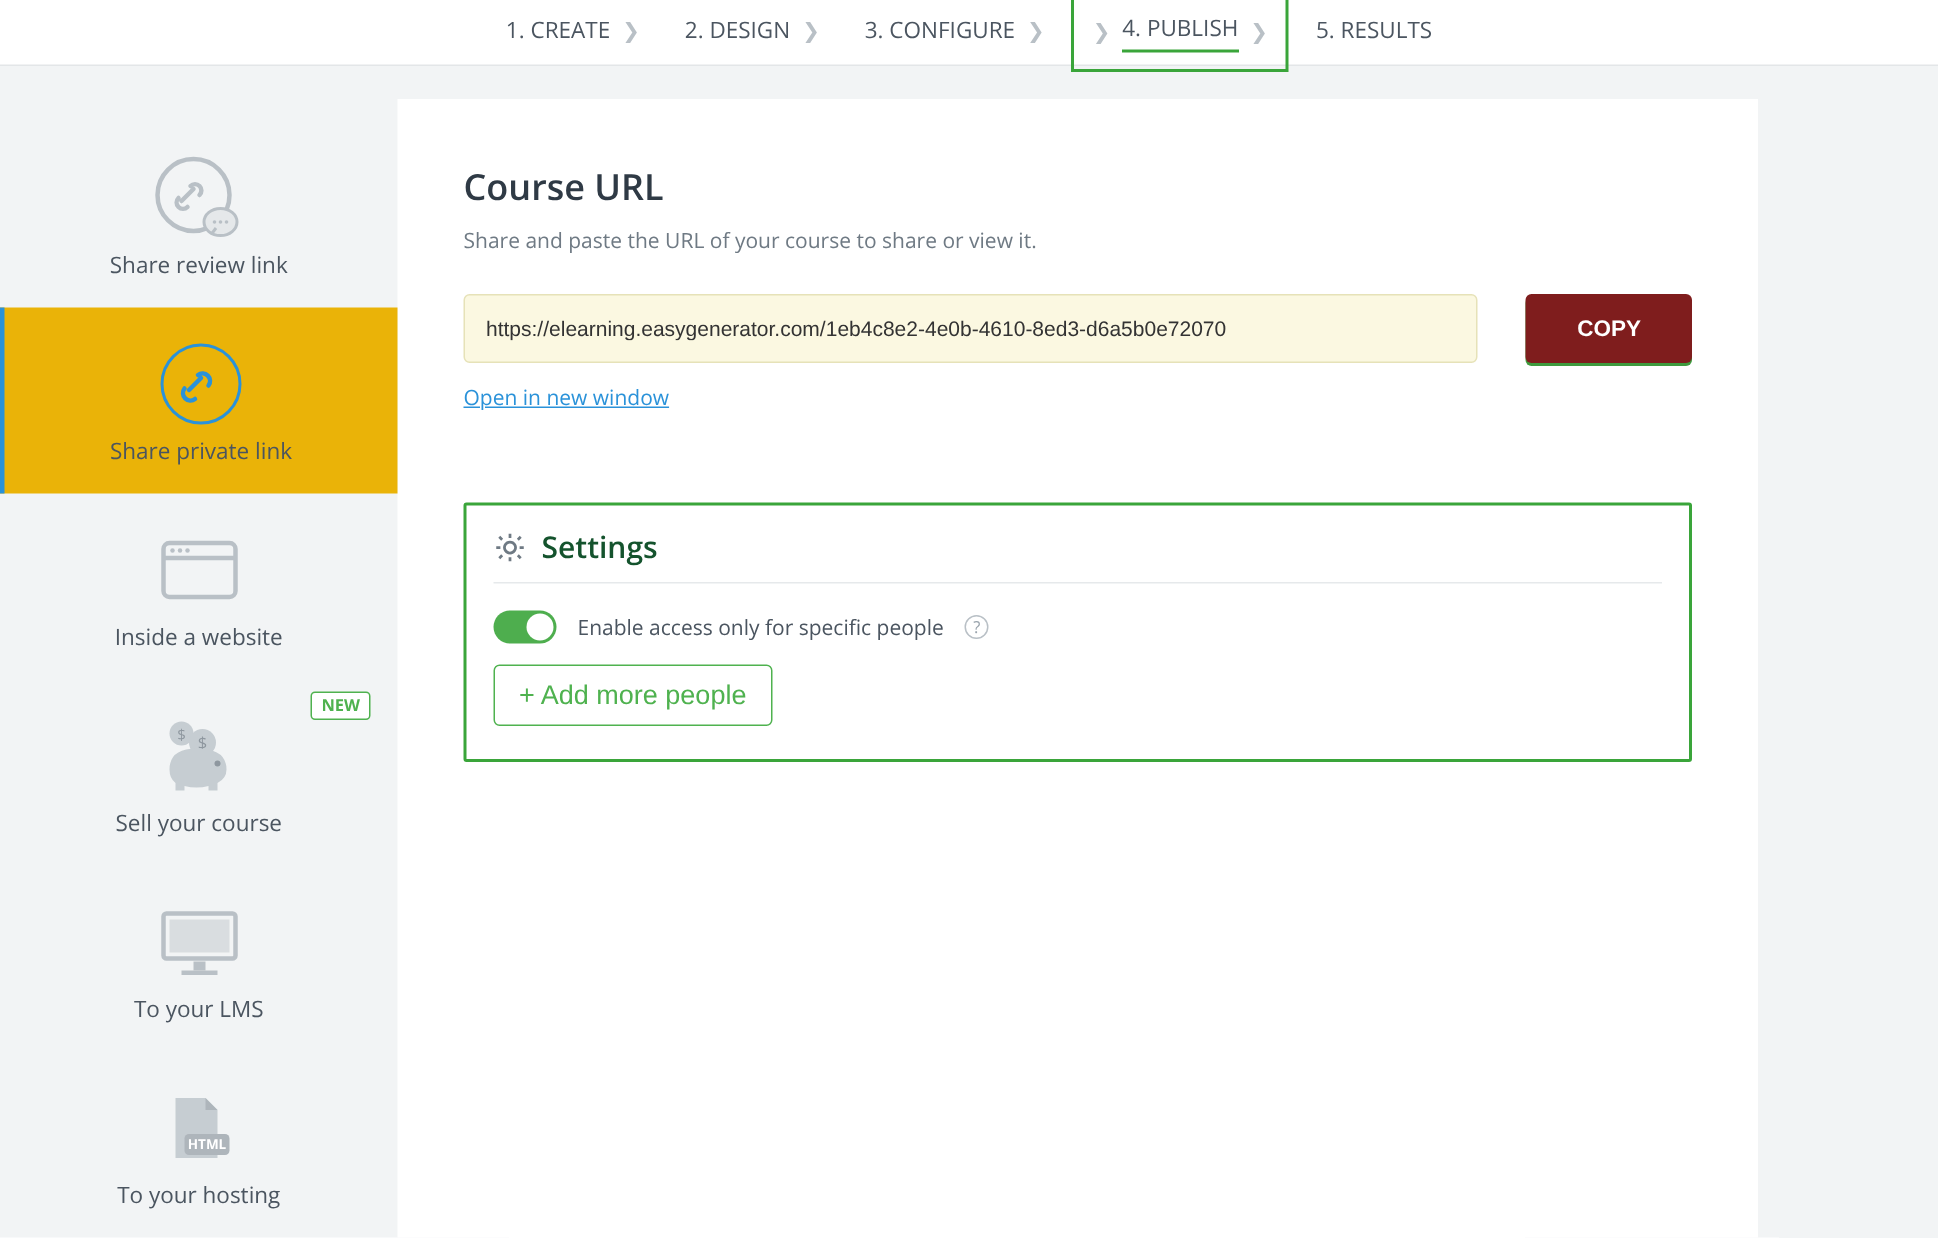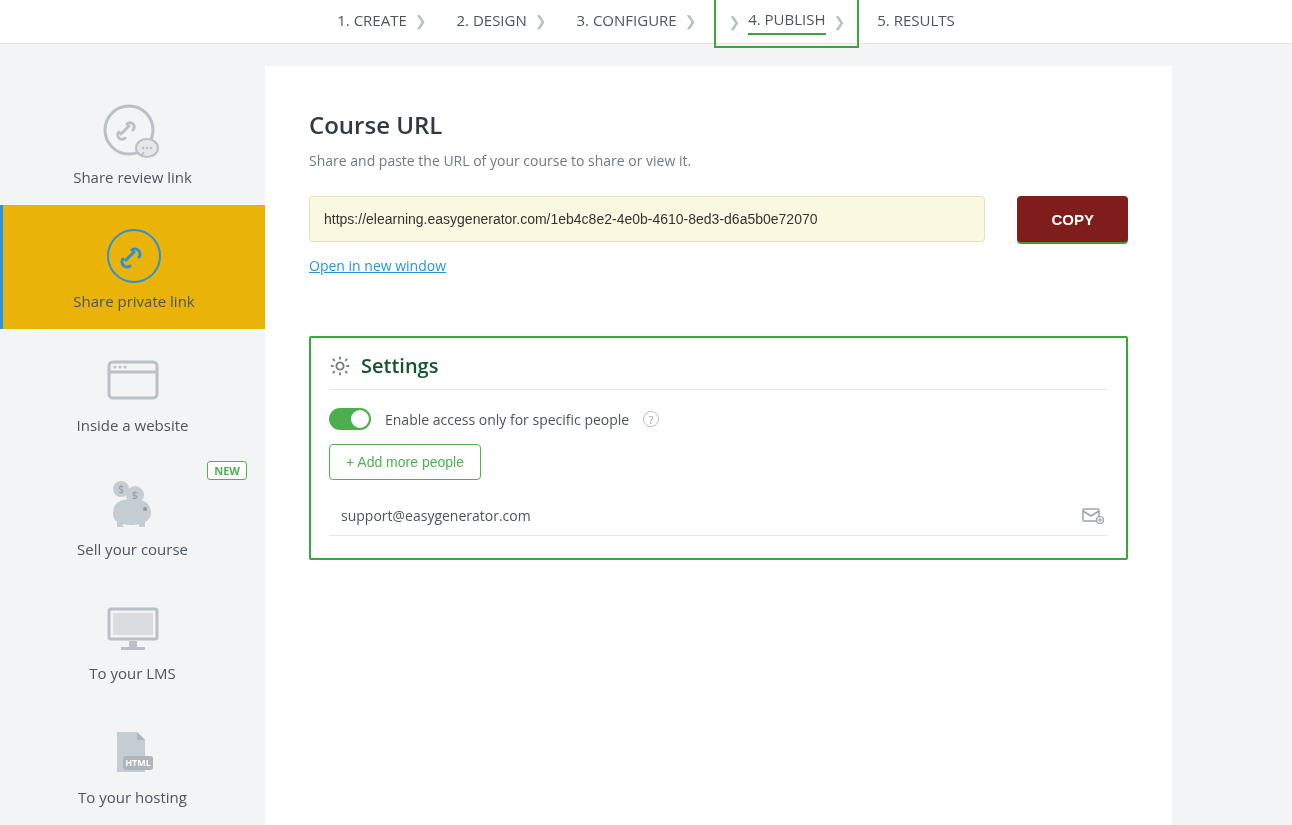--- a/index.html
+++ b/index.html
@@ -126,21 +126,21 @@
     content: ""; position: absolute; right: 2px; top: 2px;
     width: 18px; height: 18px; border-radius: 50%; background: #fff;
   }
   .help-icon {
     width: 16px; height: 16px; border: 1px solid #b9c0c6; border-radius: 50%;
     color: #9aa4ad; font-size: 11px; display: flex; align-items: center; justify-content: center;
   }
   .add-people {
     margin-top: 14px;
     border: 1px solid #4fb24f; color: #4fb24f; background: #fff;
-    border-radius: 4px; padding: 9px 16px; font-size: 14px; cursor: pointer;
+    border-radius: 4px; padding: 9px 16px; font-size: 18px; cursor: pointer;
   }
   .people-row {
     margin-top: 16px;
     display: flex; align-items: center; justify-content: space-between;
     padding: 10px 4px 10px 12px;
     border-bottom: 1px solid #e6e9eb;
     color: #4b5560; font-size: 14px;
   }
   .people-actions { color: #9aa4ad; display:flex; gap:8px; }
 
@@ -275,28 +275,15 @@
       </div>
 
       <div class="toggle-row">
         <div class="toggle"></div>
         <span>Enable access only for specific people</span>
         <span class="help-icon">?</span>
       </div>
 
       <button class="add-people">+ Add more people</button>
 
-      <div class="people-row">
-        <span>support@easygenerator.com</span>
-        <span class="people-actions">
-          <span>
-            <svg width="22" height="16" viewBox="0 0 22 16">
-              <rect x="1" y="1" width="16" height="12" rx="1" fill="none" stroke="#9aa4ad" stroke-width="1.5"></rect>
-              <path d="M1 3 l8 5 8 -5" fill="none" stroke="#9aa4ad" stroke-width="1.5"></path>
-              <circle cx="18" cy="12" r="3.5" fill="#f2f4f5" stroke="#9aa4ad" stroke-width="1.2"></circle>
-              <path d="M18 10 v4 M16 12 h4" stroke="#9aa4ad" stroke-width="1"></path>
-            </svg>
-          </span>
-        </span>
-      </div>
     </div>
   </div>
 </div>
 
 </body></html>

